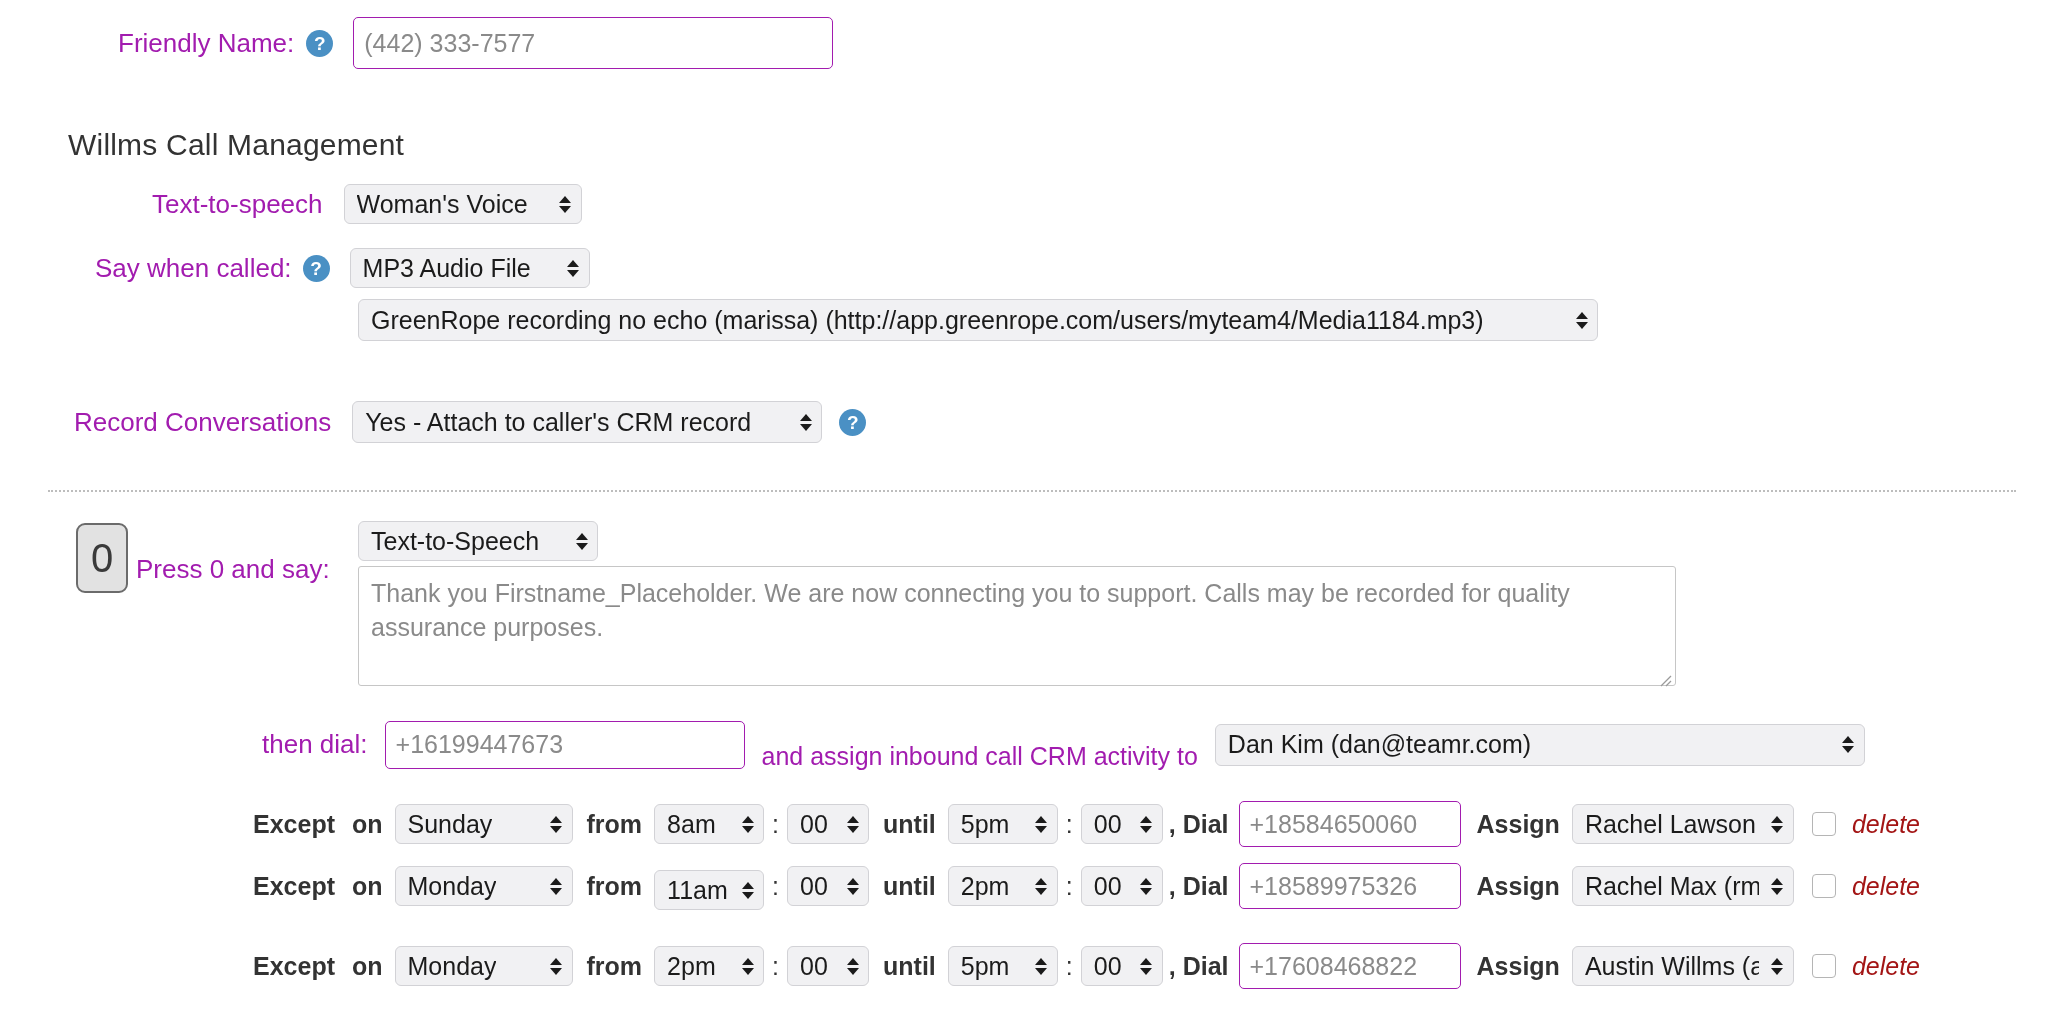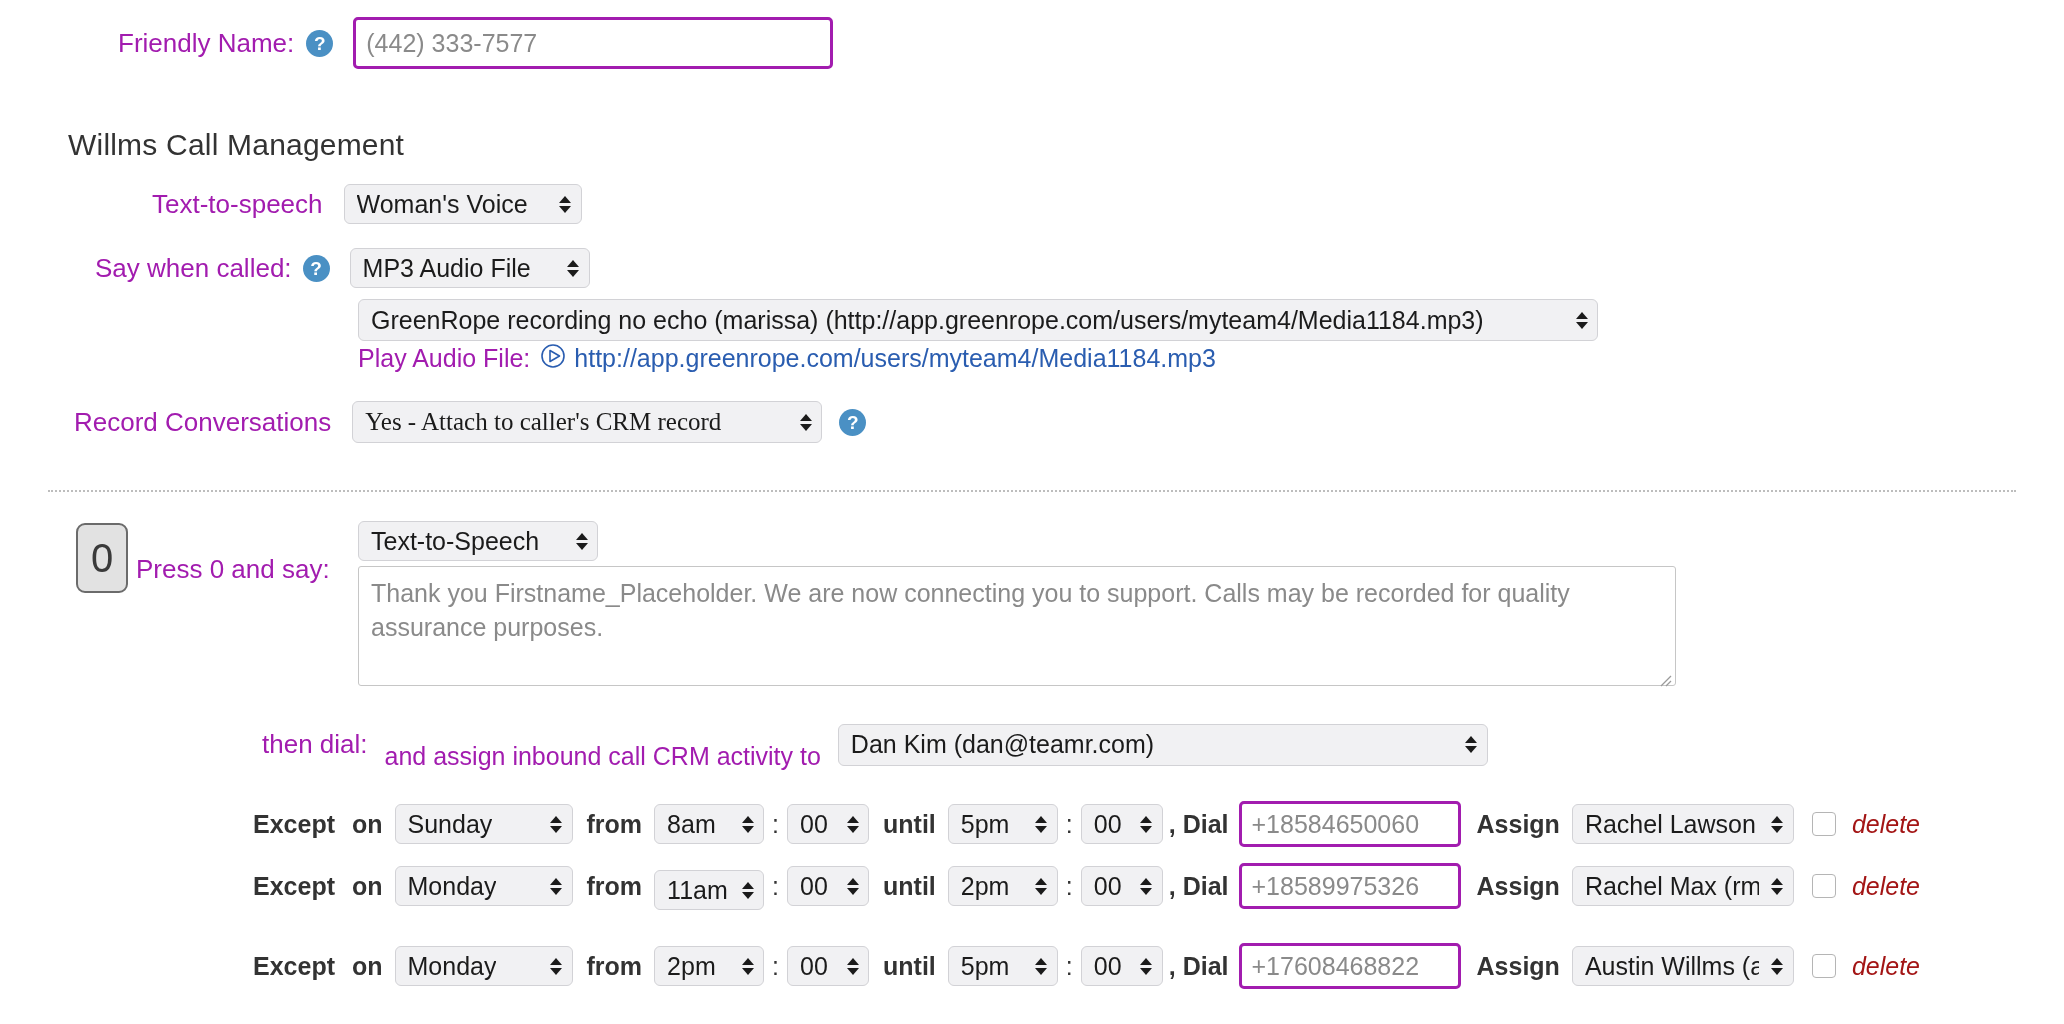--- a/index.html
+++ b/index.html
@@ -45,21 +45,21 @@
     font-size: 19px;
     font-weight: bold;
     line-height: 1;
     font-family: "Liberation Sans", sans-serif;
     flex: none;
   }
 
   
   .tinput {
     box-sizing: border-box;
-    border: 3px solid #a21caf;
+    border: 1px solid #a21caf;
     border-radius: 5px;
     background: #ffffff;
     font-size: 25px;
     color: #8a8a8a;
     font-family: "Liberation Sans", sans-serif;
     padding: 9px 10px;
     outline: none;
   }
   .tinput::placeholder { color: #8a8a8a; opacity: 1; }
 
@@ -235,34 +235,24 @@
   <div class="row" style="left:358px; top:299px;">
     <span class="sel" style="width:1240px; height:42px;">
       <span class="sel-text">GreenRope recording no echo (marissa) (http://app.greenrope.com/users/myteam4/Media1184.mp3)</span>
       <span class="arrows">
           <i class="up"></i>
           <i class="down"></i>
         </span>
     </span>
   </div>
 
-  <div class="row" style="left:358px; top:343px;">
-    <span class="lbl" style="font-size:25px;">Play Audio File:</span>
-    <span class="play-icon" style="margin-left:10px;">
-      <svg width="26" height="26" viewBox="0 0 26 26">
-        <circle cx="13" cy="13" r="11" fill="none" stroke="#2a5db0" stroke-width="1.6"></circle>
-        <polygon points="10,7.5 19.5,13 10,18.5" fill="none" stroke="#2a5db0" stroke-width="1.6" stroke-linejoin="round"></polygon>
-      </svg>
-    </span>
-    <a class="link" href="#" style="margin-left:8px;">http://app.greenrope.com/users/myteam4/Media1184.mp3</a>
-  </div>
 
   <div class="row" style="left:74px; top:401px;">
     <span class="lbl">Record Conversations</span>
-    <span class="sel" style="margin-left:21px; width:470px; height:42px;font-family:Liberation Serif, serif;">
+    <span class="sel" style="margin-left:21px; width:470px; height:42px;">
       <span class="sel-text">Yes - Attach to caller's CRM record</span>
       <span class="arrows">
           <i class="up"></i>
           <i class="down"></i>
         </span>
     </span>
     <span class="help-icon" style="margin-left:17px;">?</span>
   </div>
 
   <div class="divider" style="top:490px;"></div>
@@ -287,20 +277,21 @@
     <span class="resizer">
       <svg width="14" height="14" viewBox="0 0 14 14">
         <line x1="13" y1="3" x2="3" y2="13" stroke="#9a9a9a" stroke-width="1.2"></line>
         <line x1="13" y1="8" x2="8" y2="13" stroke="#9a9a9a" stroke-width="1.2"></line>
       </svg>
     </span>
   </div>
 
   <div class="row" style="left:262px; top:718px;">
     <span class="lbl">then dial:</span>
+    <input class="tinput" style="width: 360px; height: 48px; margin-left: 17px;" value="" placeholder="+16199447673">
     <span class="lbl" style="font-size:25px; margin-left:17px;margin-top:24px;">and assign inbound call CRM activity to</span>
     <span class="sel" style="margin-left:17px; width:650px; height:42px;">
       <span class="sel-text">Dan Kim (dan@teamr.com)</span>
       <span class="arrows">
           <i class="up"></i>
           <i class="down"></i>
         </span>
     </span>
   </div>
 

